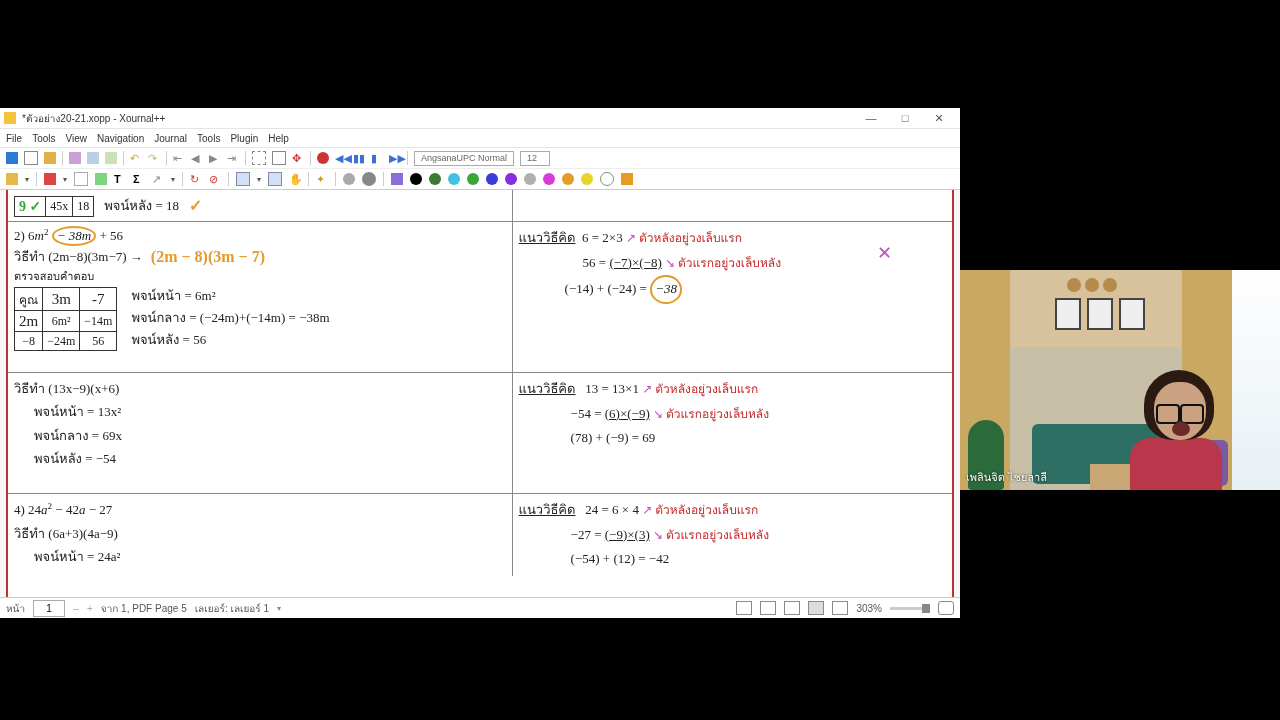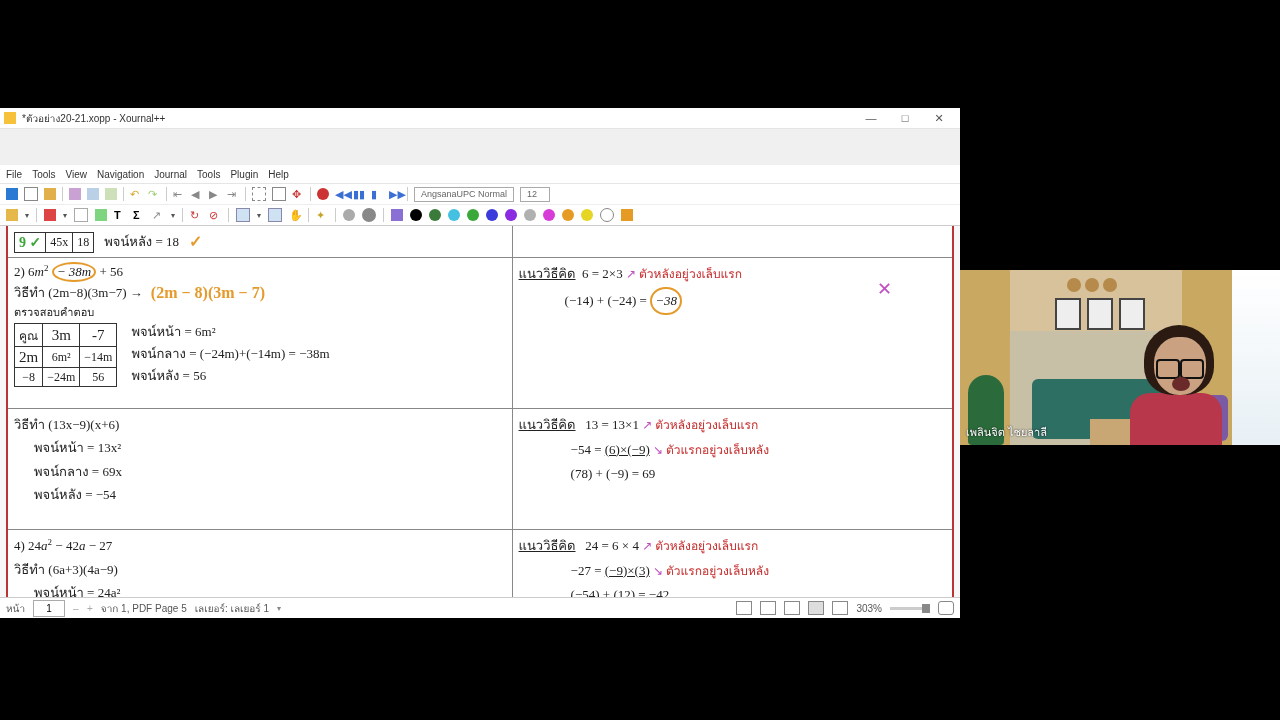--- a/index.html
+++ b/index.html
@@ -38,21 +38,20 @@
   .menubar {
     height: 18px;
     background: #fff;
     display: flex;
     align-items: center;
     gap: 10px;
     padding: 0 6px;
     font-size: 10px;
     color: #333;
     border-bottom: 1px solid #e5e5e5;
-    margin-top: 36px;
   }
   .toolbar {
     height: 20px;
     background: #fff;
     display: flex;
     align-items: center;
     gap: 6px;
     padding: 0 6px;
     border-bottom: 1px solid #eee;
   }
@@ -117,21 +116,21 @@
   .page-input { width: 26px; height: 13px; border: 1px solid #aaa; text-align:center; font-size:10px; }
   .zoom-track { width: 40px; height: 3px; background: #ccc; position: relative; }
   .zoom-thumb { position: absolute; right: 0; top: -3px; width: 8px; height: 9px; background: #888; }
   .sb-icon { width: 14px; height: 12px; border: 1px solid #888; }
   
   .webcam {
     position: absolute;
     right: 0;
     width: 320px;
     top: 270px;
-    height: 175px;
+    height: 220px;
     background: #000;
   }
   .webcam-scene {
     position: absolute; inset: 0;
     background: linear-gradient(#d8c29b 0 35%, #c7bfa6 35% 100%);
   }
   .curtain { position:absolute; top:0; width:50px; height:100%; background:#c9a861; }
   .curtain.l { left:0; } .curtain.r { right:48px; }
   .win-r { position:absolute; right:0; top:0; width:48px; height:100%; background:linear-gradient(#fff, #e7f0f5); }
   .plant { position:absolute; left:8px; bottom:0; width:36px; height:70px; background:#2b6b3b; border-radius:18px 18px 4px 4px; }
@@ -301,20 +300,22 @@
               <div>พจน์หน้า = 6m²</div>
               <div>พจน์กลาง = (−24m)+(−14m) = −38m</div>
               <div>พจน์หลัง = 56</div>
             </div>
           </div>
         </div>
         <div class="right math" style="line-height:1.9;position:relative">
           <div style="position:absolute;right:60px;top:14px;color:#c24fc2;font-size:18px">✕</div>
           <div><span class="underline">แนววิธีคิด</span>&nbsp;&nbsp;<span>6 = 2×3</span>
             <span class="mag"> ↗ </span><span class="red">ตัวหลังอยู่วงเล็บแรก</span></div>
+          <div style="padding-left:64px"><span>56 = <span class="underline">(−7)×(−8)</span></span>
+            <span class="mag"> ↘ </span><span class="red">ตัวแรกอยู่วงเล็บหลัง</span></div>
           <div style="padding-left:46px"><span>(−14) + (−24) = <span class="circle">−38</span></span></div>
         </div>
       </div>
 
       <div class="row" style="min-height:120px">
         <div class="left math" style="line-height:1.8">
           <div>วิธีทำ (13x−9)(x+6)</div>
           <div style="padding-left:20px">พจน์หน้า =  13x²</div>
           <div style="padding-left:20px">พจน์กลาง  = 69x</div>
           <div style="padding-left:20px">พจน์หลัง = −54</div>

